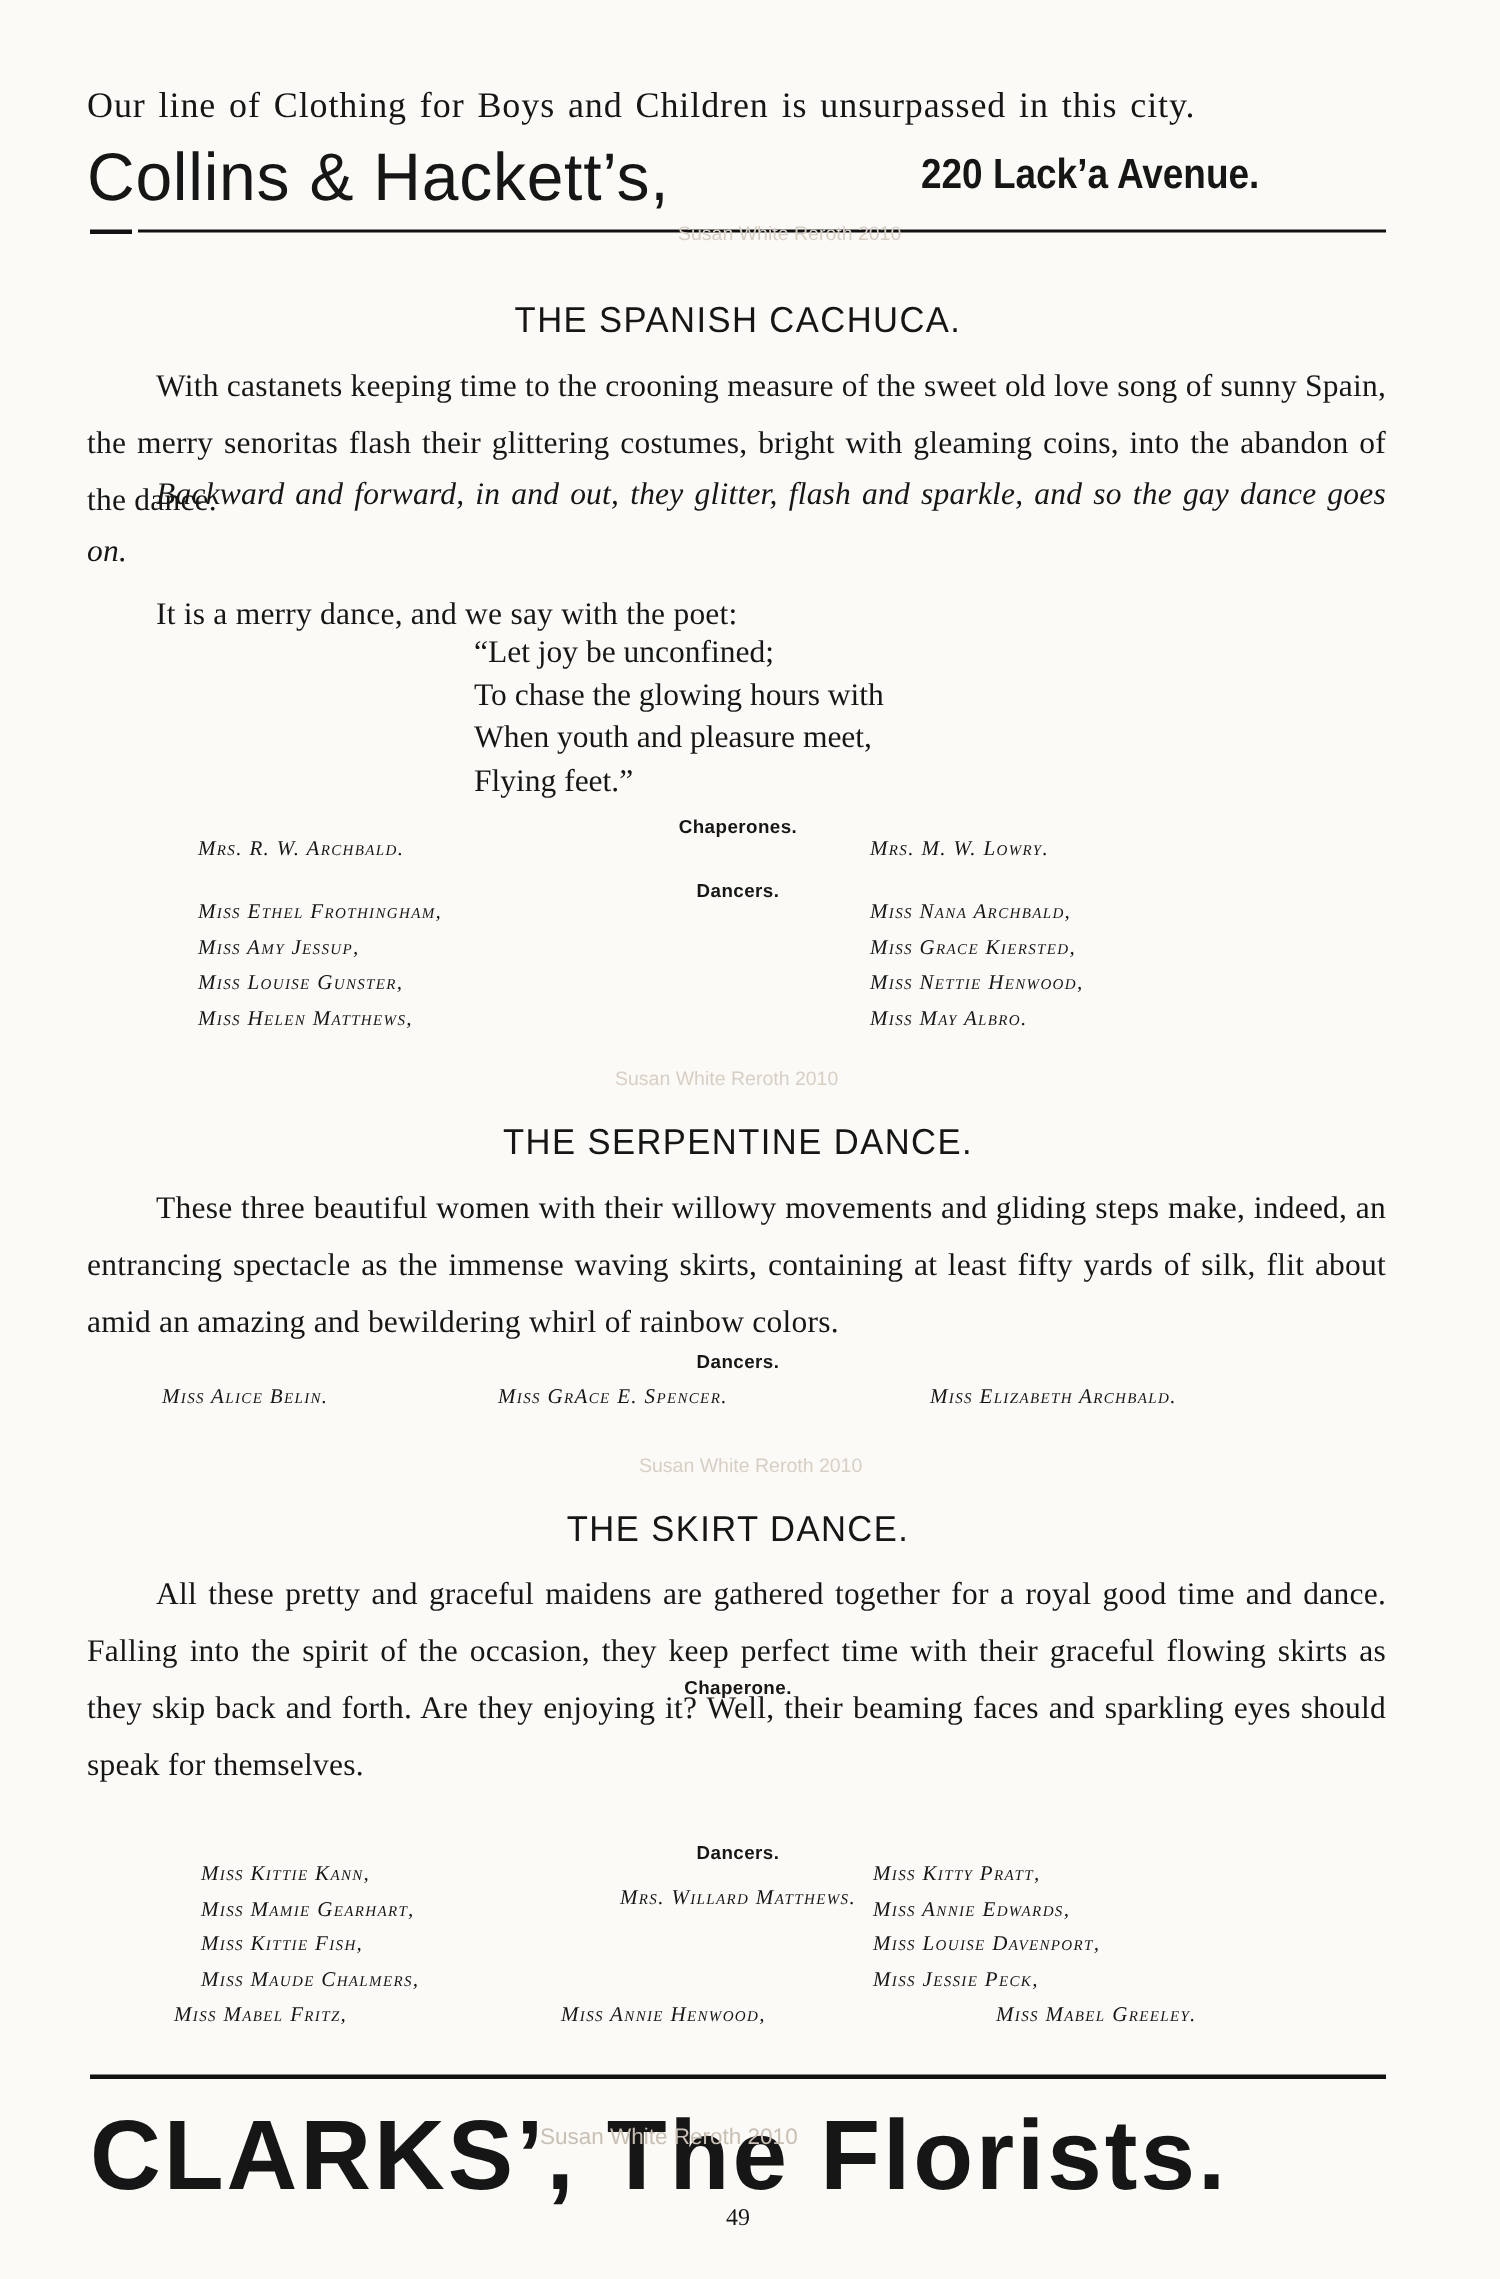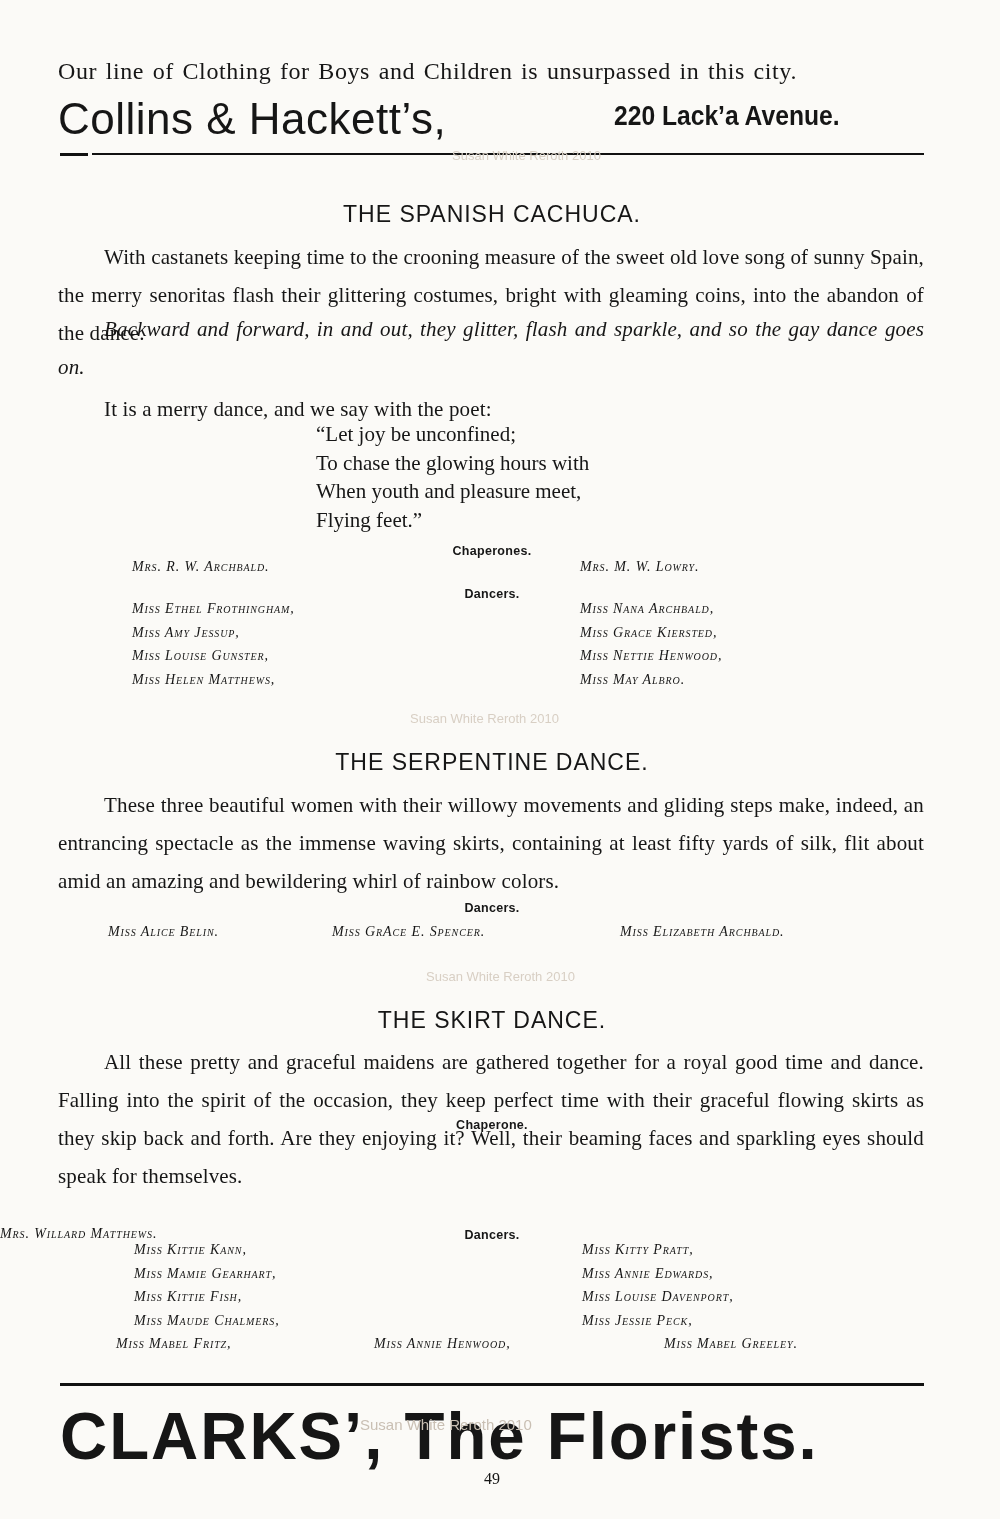--- a/index.html
+++ b/index.html
@@ -69,21 +69,21 @@
 <div class="abs para" style="top:786px;">These three beautiful women with their willowy movements and gliding steps make, indeed, an entrancing spectacle as the immense waving skirts, containing at least fifty yards of silk, flit about amid an amazing and bewildering whirl of rainbow colors.</div>
 <div class="abs label" style="top:901px;">Dancers.</div>
 <div class="abs name" style="left:108px; top:924px;">Miss Alice Belin.</div>
 <div class="abs name" style="left:332px; top:924px;">Miss GrAce E. Spencer.</div>
 <div class="abs name" style="left:620px; top:924px;">Miss Elizabeth Archbald.</div>
 <div class="abs watermark" style="left:426px; top:969px;">Susan White Reroth 2010</div>
 
 <div class="abs heading" style="top:1006px;">THE SKIRT DANCE.</div>
 <div class="abs para" style="top:1043px;">All these pretty and graceful maidens are gathered together for a royal good time and dance.   Falling into the spirit of the occasion, they keep perfect time with their graceful flowing skirts as they skip back and forth.  Are they enjoying it? Well, their beaming faces and sparkling eyes should speak for themselves.</div>
 <div class="abs label" style="top:1118px;">Chaperone.</div>
-<div class="abs name" style="left:0; width:984px; text-align:left; top:1226px;">Mrs. Willard Matthews.</div>
+<div class="abs name" style="left:0; width:984px; text-align:center; top:1258px;">Mrs. Willard Matthews.</div>
 <div class="abs label" style="top:1228px;">Dancers.</div>
 <div class="abs name name-col" style="left:134px; top:1242px;">
   <div>Miss Kittie Kann,</div>
   <div>Miss Mamie Gearhart,</div>
   <div>Miss Kittie Fish,</div>
   <div>Miss Maude Chalmers,</div>
 </div>
 <div class="abs name name-col" style="left:582px; top:1242px;">
   <div>Miss Kitty Pratt,</div>
   <div>Miss Annie Edwards,</div>

